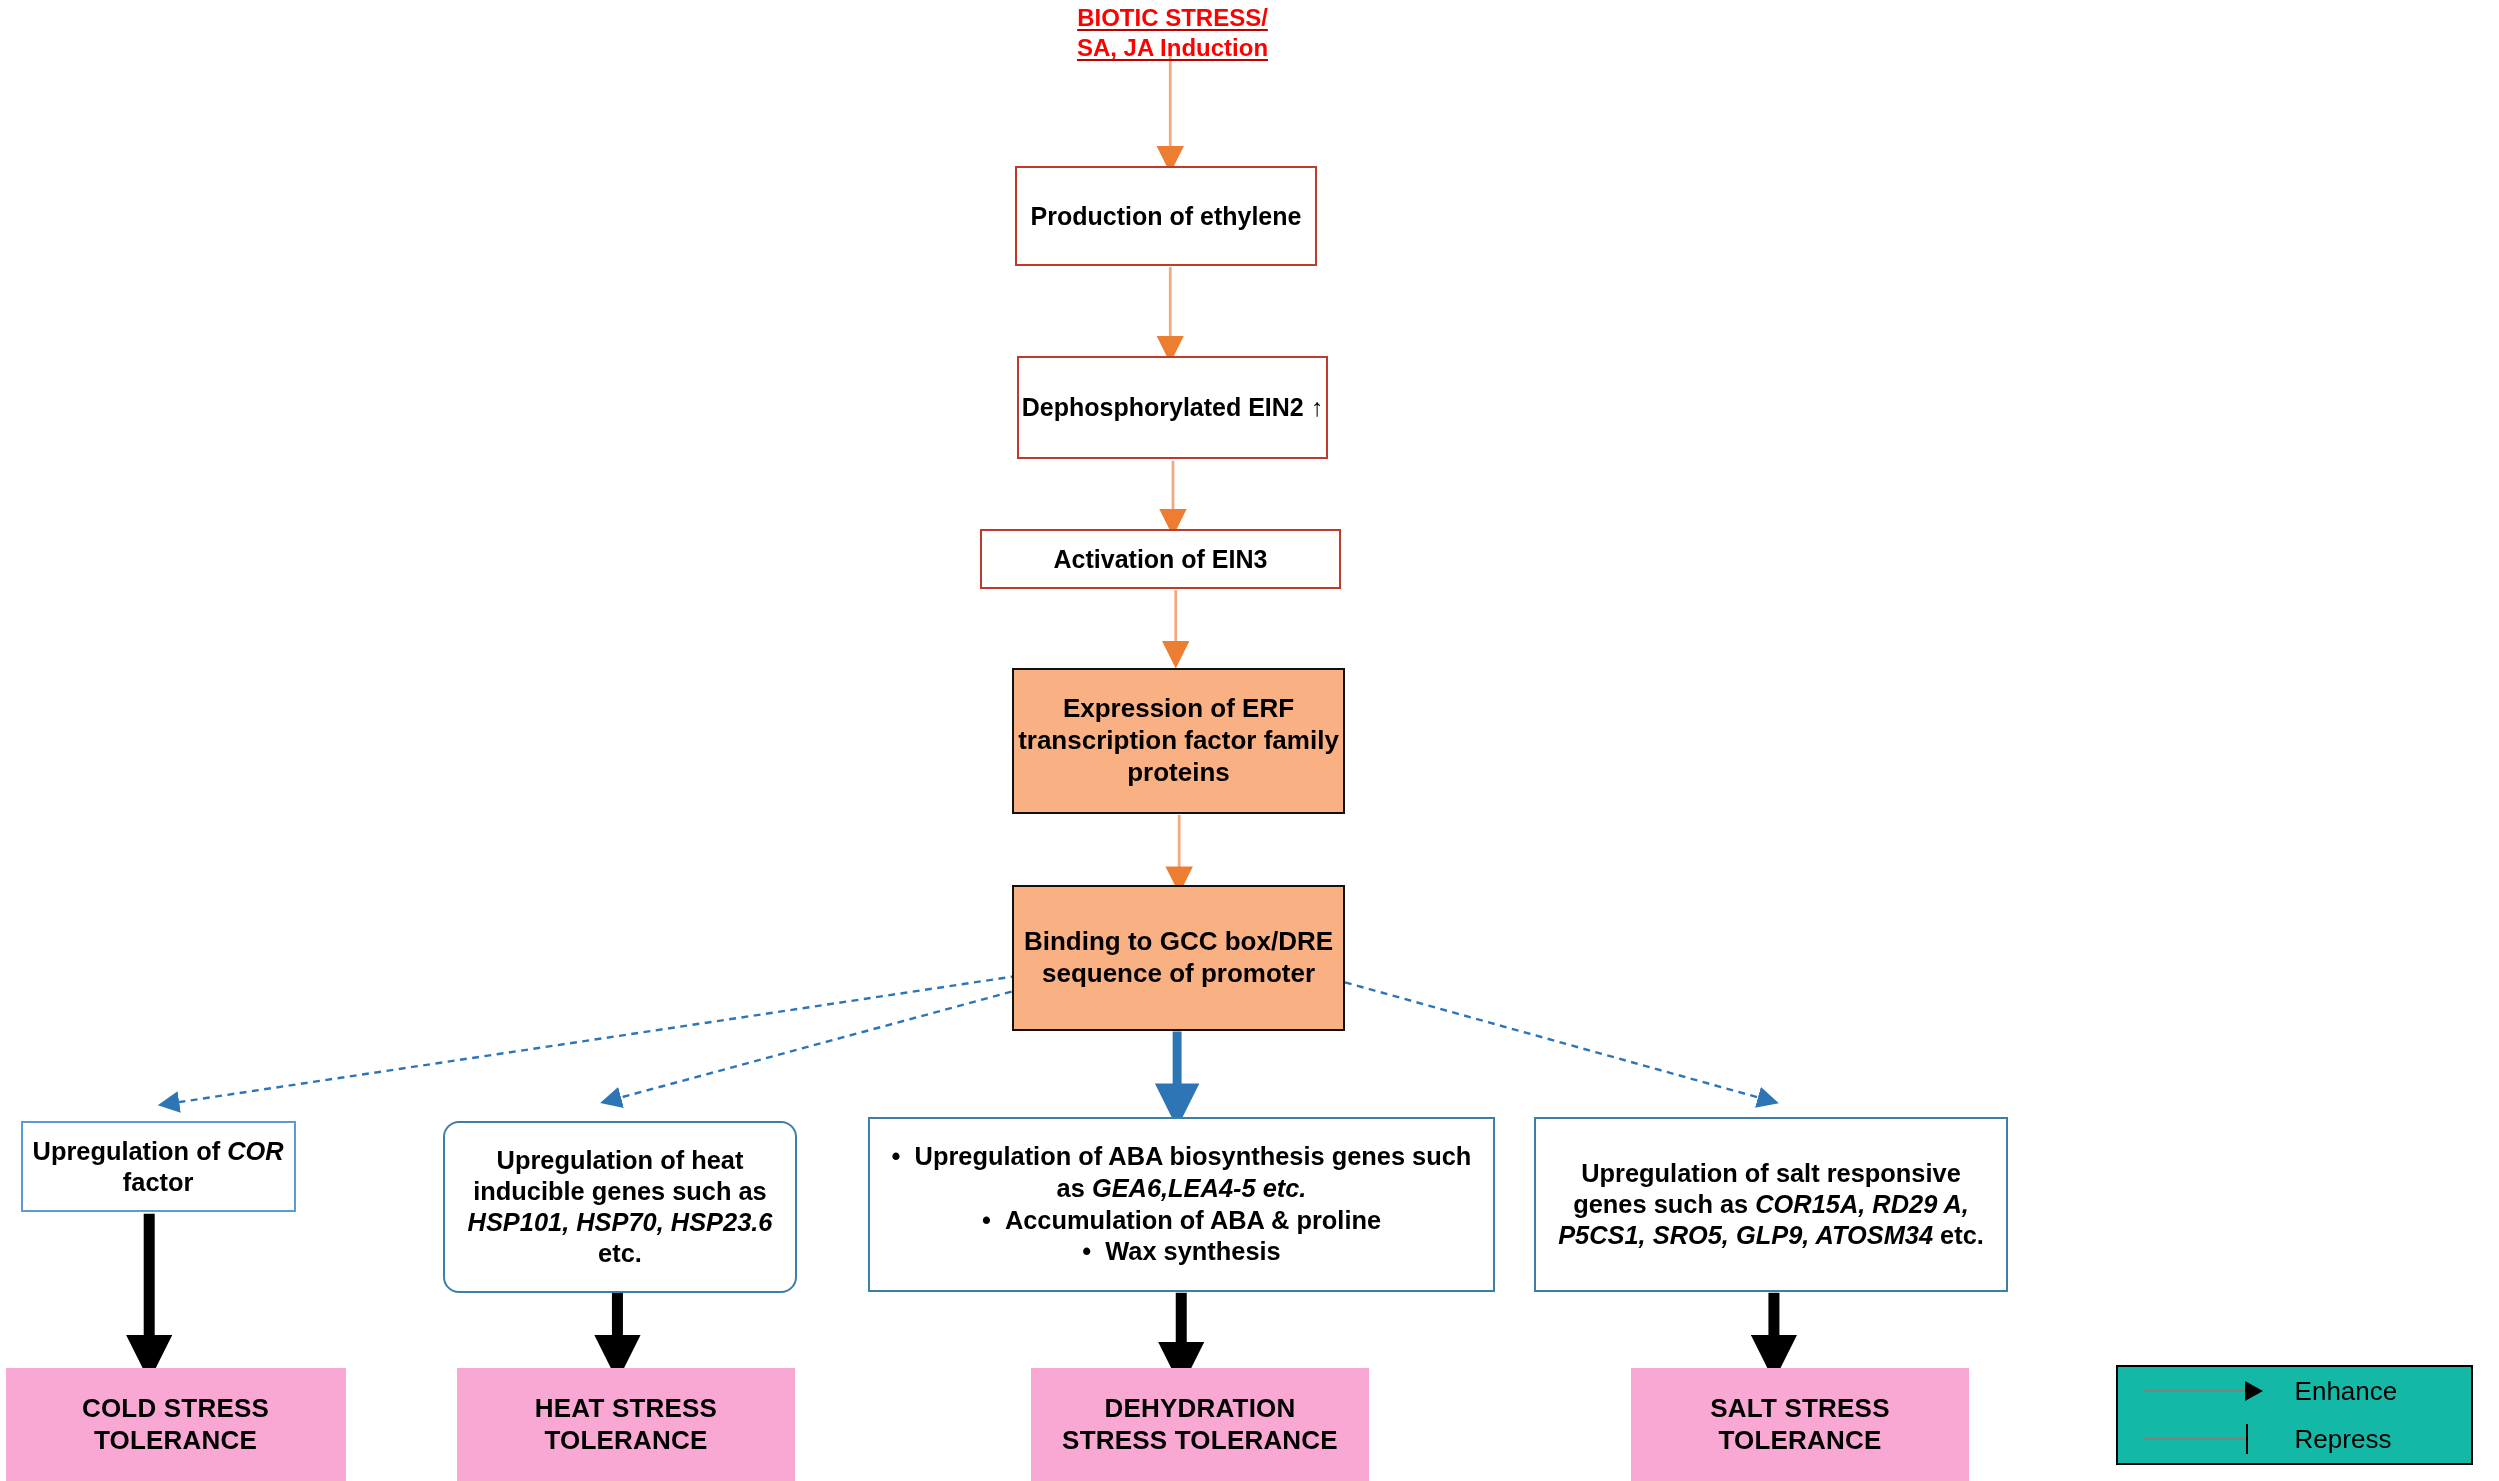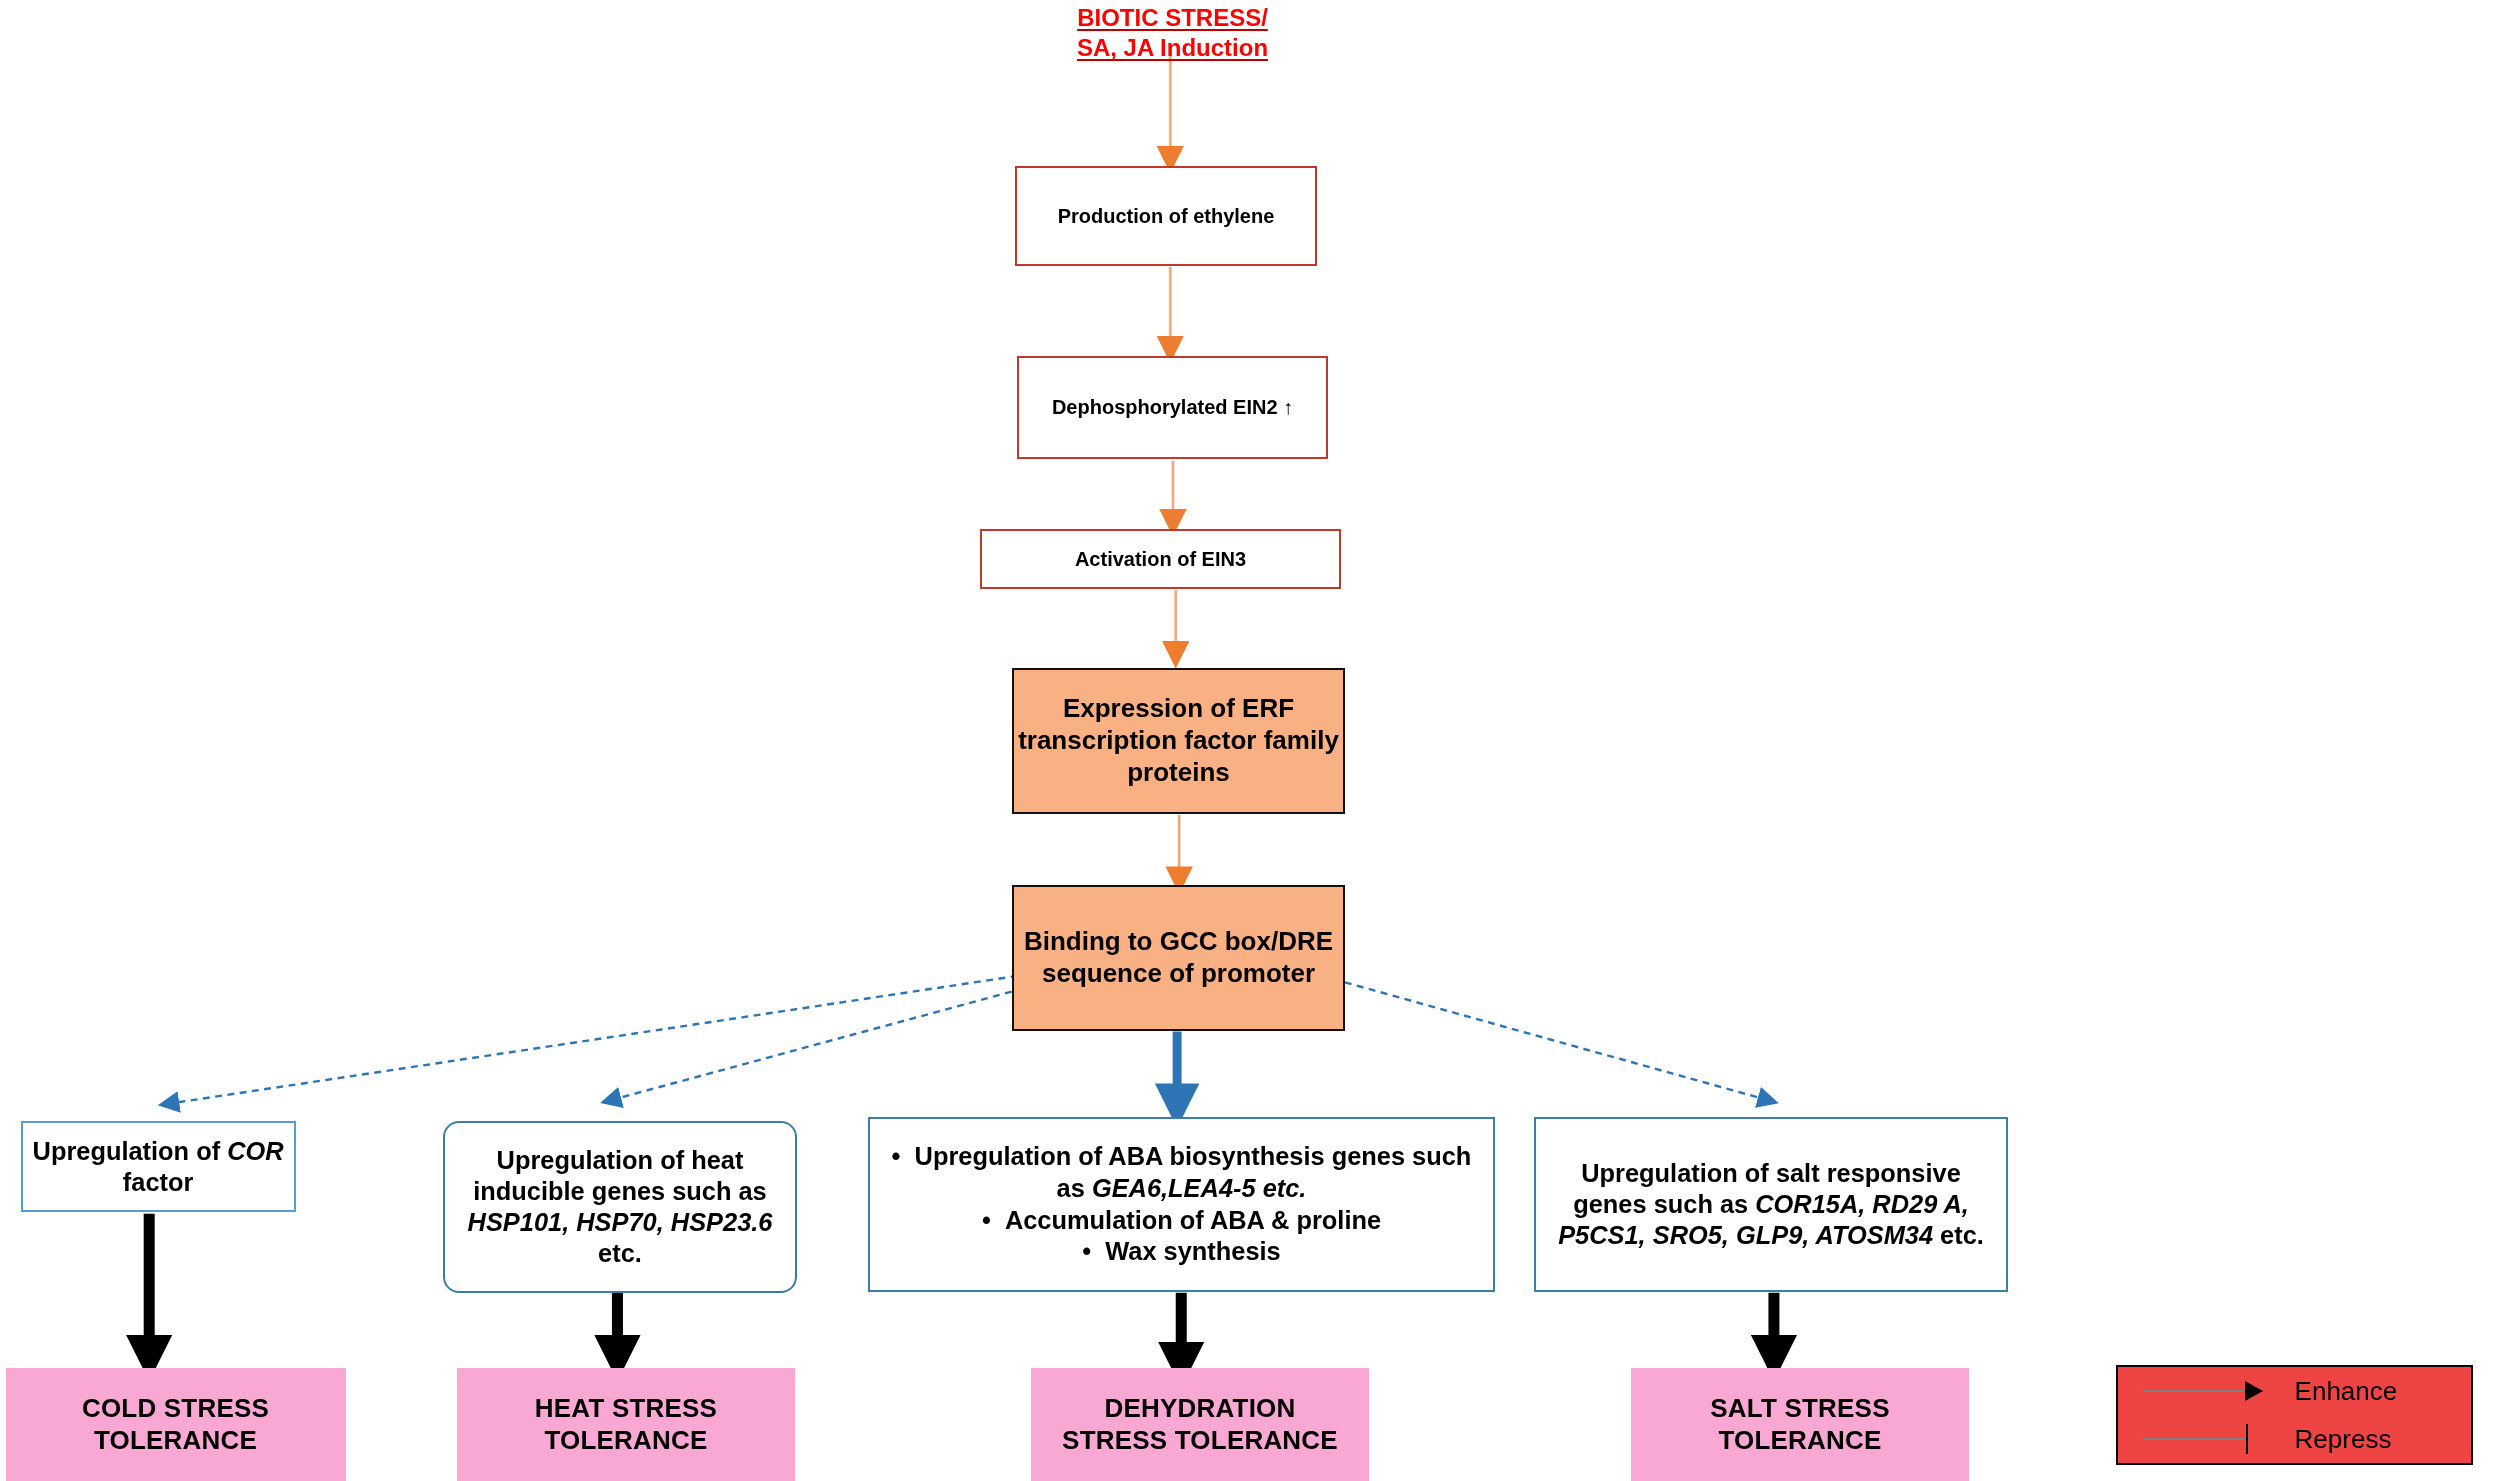--- a/index.html
+++ b/index.html
@@ -52,21 +52,21 @@
     text-decoration: underline;
     text-decoration-color: #c00000;
     text-underline-offset: 3.4px;
     text-decoration-thickness: 2.1px;
   }
 
   
   .box-red {
     background: #ffffff;
     border: 2.7px solid #c0392b;
-    font-size: 20px;
+    font-size: 25px;
   }
 
   
   .box-orange {
     background: #f9b183;
     border: 2.7px solid #111111;
     font-size: 26px;
   }
 
   
@@ -105,21 +105,21 @@
   }
 
   em, .it {
     font-style: italic;
   }
 
   
   .legend {
     position: absolute;
     box-sizing: border-box;
-    background: #ef4444;
+    background: #14b8a6;
     border: 2.7px solid #000000;
     display: flex;
     flex-direction: column;
     justify-content: center;
   }
   .legend-row {
     display: flex;
     align-items: center;
     height: 50%;
     padding-left: 25px;

